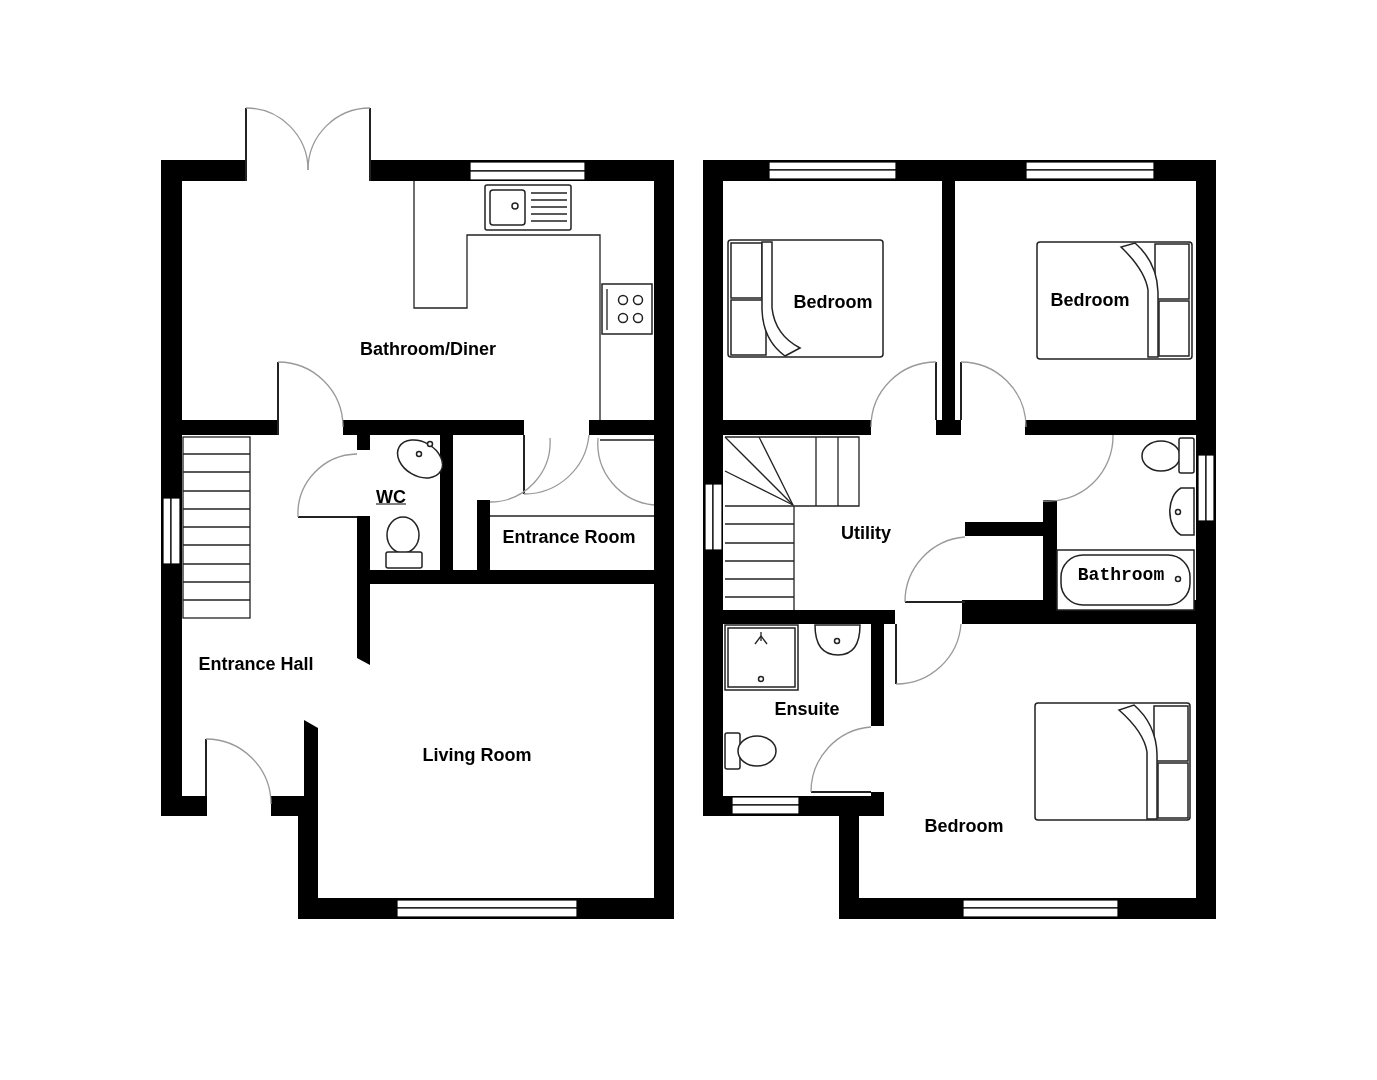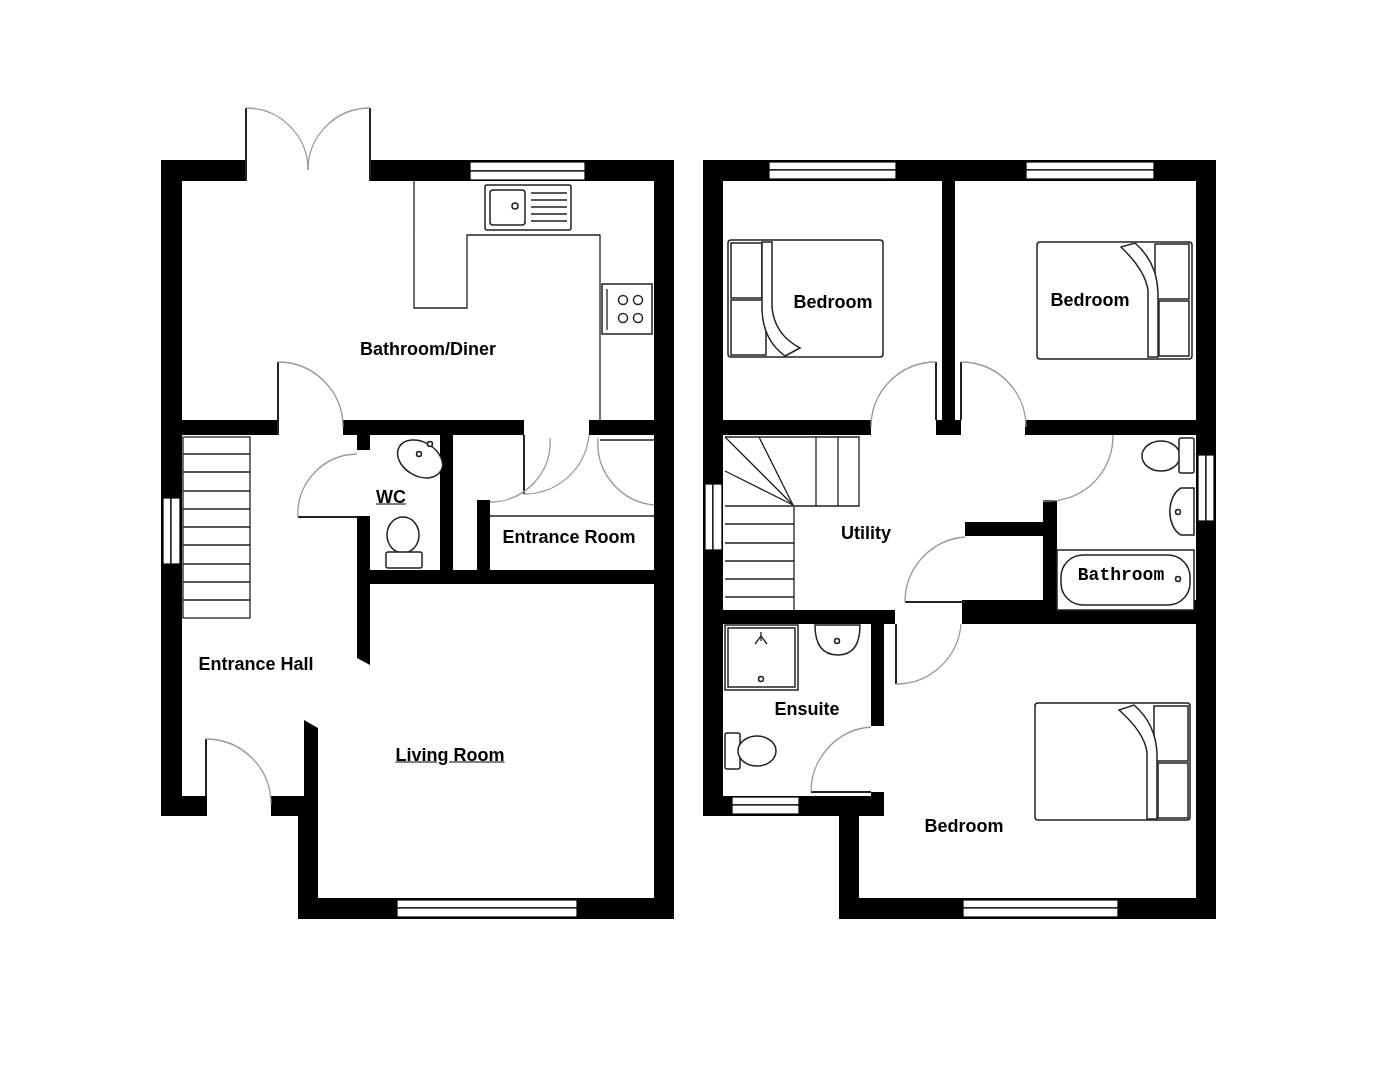--- a/index.html
+++ b/index.html
@@ -271,20 +271,20 @@
       <rect class="fx" x="725" y="733" width="15" height="36" rx="2"></rect>
       <ellipse class="fx" cx="757" cy="751" rx="19" ry="15"></ellipse>
     </g>
   </g>
 </svg>
 
 <div class="label" style="left:428px;top:349px;">Bathroom/Diner</div>
 <div class="label" style="left:391px;top:497px;text-decoration:underline;">WC</div>
 <div class="label" style="left:569px;top:537px;">Entrance Room</div>
 <div class="label" style="left:256px;top:664px;">Entrance Hall</div>
-<div class="label" style="left:450px;top:755px;text-decoration:underline;">Living Room</div>
+<div class="label" style="left:477px;top:755px;">Living Room</div>
 
 <div class="label" style="left:833px;top:302px;">Bedroom</div>
 <div class="label" style="left:1090px;top:300px;">Bedroom</div>
 <div class="label" style="left:866px;top:533px;">Utility</div>
 <div class="label" style="left:1121px;top:575px;font-family:Liberation Mono, monospace;">Bathroom</div>
 <div class="label" style="left:797px;top:709px;margin-left:10px;">Ensuite</div>
 <div class="label" style="left:964px;top:826px;">Bedroom</div>
 
 </body></html>

